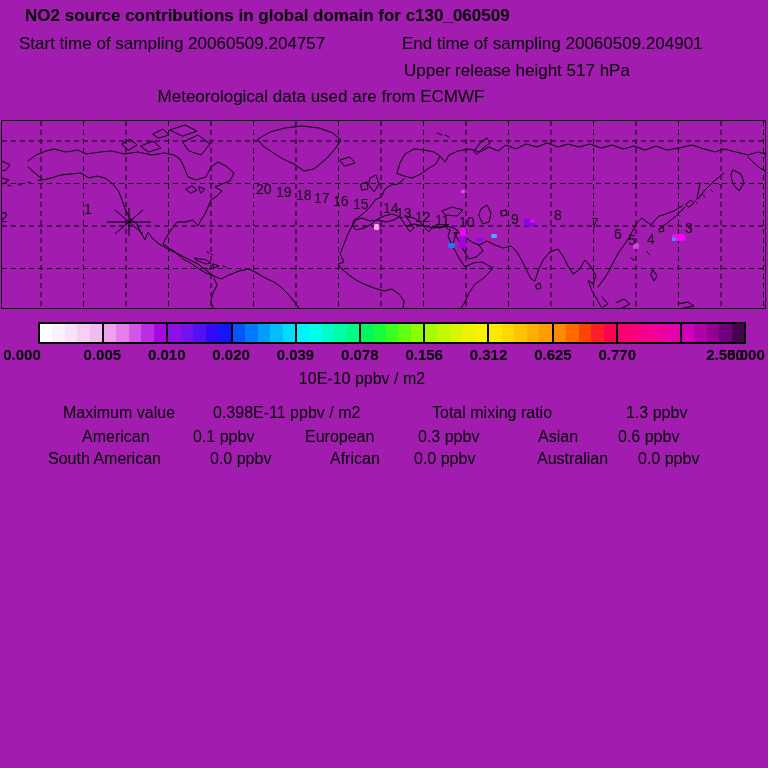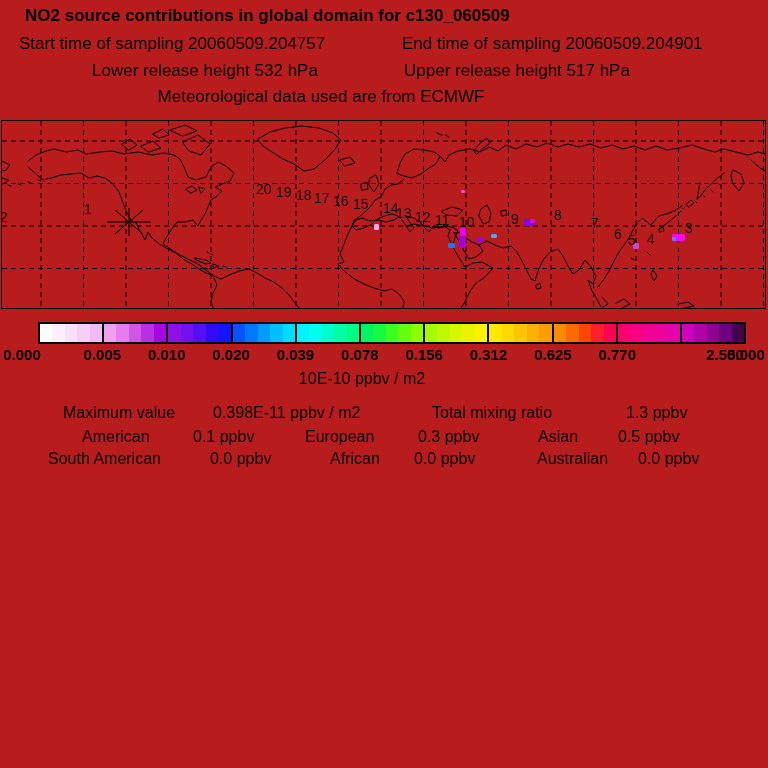--- a/index.html
+++ b/index.html
@@ -1,16 +1,16 @@
 <!DOCTYPE html>
 <html><head>
 <meta charset="utf-8">
 <style>
   html,body{margin:0;padding:0;background:#fff;}
-  .page{position:relative;width:768px;height:768px;background:#b91c1c;overflow:hidden;
+  .page{position:relative;width:768px;height:768px;background:#a21caf;overflow:hidden;
         font-family:"Liberation Sans",sans-serif;color:#000;}
   .abs{position:absolute;white-space:nowrap;}
   .title{font-size:17px;font-weight:bold;}
   .hline{font-size:17px;}
   .map-frame{position:absolute;left:1px;top:120px;width:763px;height:187px;border:1px solid #000;}
   .map-frame svg{display:block;width:763px;height:187px;}
   .cbar{position:absolute;left:38px;top:322px;width:704px;height:18px;border:2px solid #000;display:flex;}
   .cbar .seg{flex:1 1 0;border-left:2px solid #000;}
   .cbar .seg:first-child{border-left:none;}
   .cbticks{position:absolute;left:0;top:346px;width:768px;height:18px;font-weight:bold;font-size:15px;}
@@ -23,21 +23,20 @@
   .star{stroke:#000;stroke-width:1;}
 </style>
 </head>
 <body>
 
 <div class="page">
 
   <div class="abs title" style="left:25px;top:6px;">NO2 source contributions in global domain for c130_060509</div>
   <div class="abs hline" style="left:19px;top:34px;">Start time of sampling 20060509.204757</div>
   <div class="abs hline" style="left:402px;top:34px;">End time of sampling 20060509.204901</div>
-  <div class="abs hline" style="left:92px;top:61px;">Lower release height  532 hPa</div>
   <div class="abs hline" style="left:404px;top:61px;">Upper release height  517 hPa</div>
   <div class="abs hline" style="left:0;top:87px;width:642px;text-align:center;">Meteorological data used are from ECMWF</div>
 
   <div class="map-frame">
     <svg viewBox="0 0 763 187" preserveAspectRatio="none">
 
       <g>
         <line class="gridline" x1="39" y1="0" x2="39" y2="187"></line>
           <line class="gridline" x1="81.5" y1="0" x2="81.5" y2="187"></line>
         <line class="gridline" x1="124" y1="0" x2="124" y2="187"></line>
@@ -170,21 +169,21 @@
     <span style="left:63px;top:404px;">Maximum value</span>
     <span style="left:213px;top:404px;">0.398E-11 ppbv / m2</span>
     <span style="left:432px;top:404px;">Total mixing ratio</span>
     <span style="left:626px;top:404px;">1.3 ppbv</span>
 
     <span style="left:82px;top:428px;">American</span>
     <span style="left:193px;top:428px;">0.1 ppbv</span>
     <span style="left:305px;top:428px;">European</span>
     <span style="left:418px;top:428px;">0.3 ppbv</span>
     <span style="left:538px;top:428px;">Asian</span>
-    <span style="left:618px;top:428px;">0.5 ppbv</span>
+    <span style="left:618px;top:428px;">0.6 ppbv</span>
 
     <span style="left:48px;top:450px;">South American</span>
     <span style="left:210px;top:450px;">0.0 ppbv</span>
     <span style="left:330px;top:450px;">African</span>
     <span style="left:414px;top:450px;">0.0 ppbv</span>
     <span style="left:537px;top:450px;">Australian</span>
     <span style="left:638px;top:450px;">0.0 ppbv</span>
   </div>
 </div>
 

